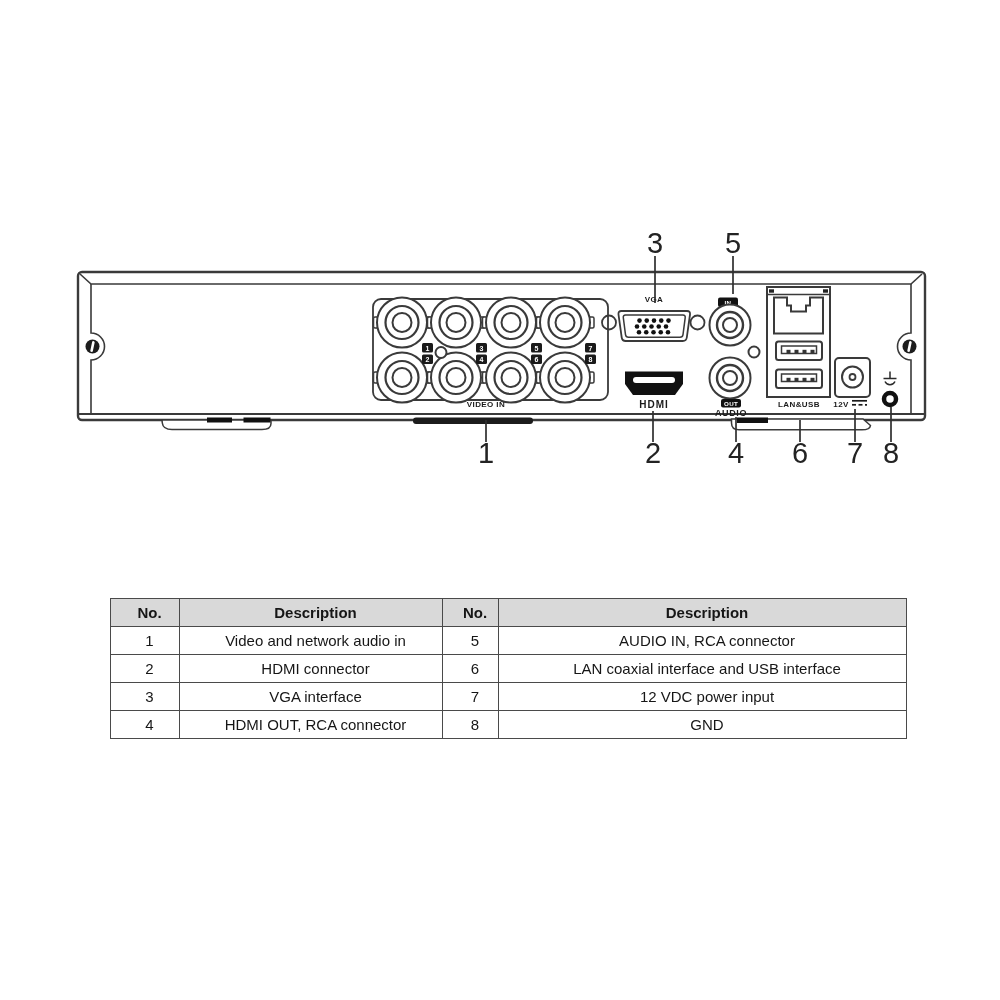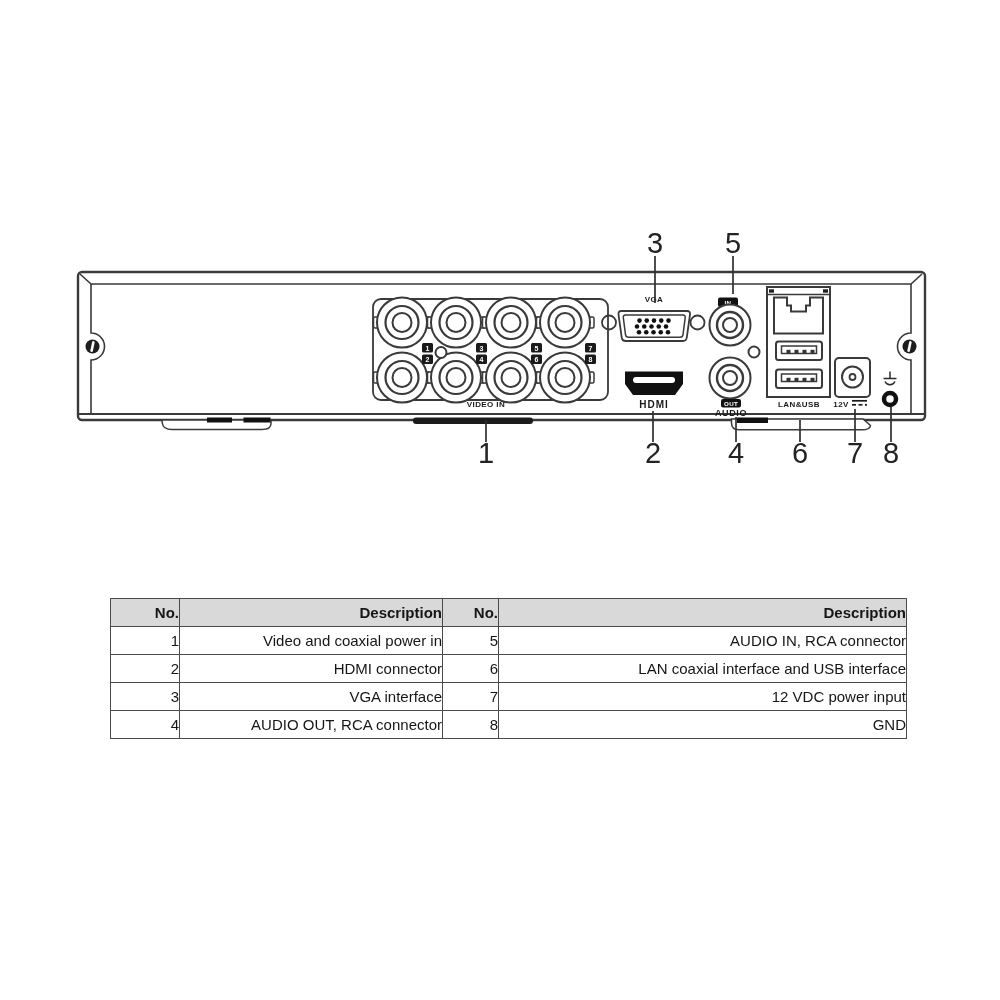--- a/index.html
+++ b/index.html
@@ -9,21 +9,21 @@
   .port-label{font-size:8px;font-weight:bold;letter-spacing:.4px;}
   .port-label-big{font-size:9px;font-weight:bold;letter-spacing:.6px;}
   .hdmi-label{font-size:10px;font-weight:800;letter-spacing:1px;}
   .badge-digit{font-size:7px;font-weight:bold;fill:#ffffff;}
   .badge-word{font-size:6.2px;font-weight:bold;fill:#ffffff;letter-spacing:.3px;}
   .callout-num{font-size:29px;fill:#232323;}
   
   #desc-table{position:absolute;left:110px;top:598px;border-collapse:collapse;
               width:796px;table-layout:fixed;font-size:15px;color:#161616;}
   #desc-table td,#desc-table th{border:1px solid #4a4a4a;height:27px;padding:0 0 0 9px;
-              text-align:right;vertical-align:middle;overflow:hidden;white-space:nowrap;}
+              text-align:center;vertical-align:middle;overflow:hidden;white-space:nowrap;}
   #desc-table th{background:#d9d9d9;font-weight:bold;}
   .col-no1{width:69px;} .col-desc1{width:263px;} .col-no2{width:56px;} .col-desc2{width:408px;}
 </style>
 </head>
 <body>
 
 <div id="canvas">
 
   <svg width="1000" height="560" viewBox="0 0 1000 560">
 
@@ -278,38 +278,38 @@
       <tr>
         <th>No.</th>
         <th>Description</th>
         <th>No.</th>
         <th>Description</th>
       </tr>
     </thead>
     <tbody>
       <tr>
         <td>1</td>
-        <td>Video and coaxial power in</td>
+        <td>Video and network audio in</td>
         <td>5</td>
         <td>AUDIO IN, RCA connector</td>
       </tr>
       <tr>
         <td>2</td>
         <td>HDMI connector</td>
         <td>6</td>
         <td>LAN coaxial interface and USB interface</td>
       </tr>
       <tr>
         <td>3</td>
         <td>VGA interface</td>
         <td>7</td>
         <td>12 VDC power input</td>
       </tr>
       <tr>
         <td>4</td>
-        <td>AUDIO OUT, RCA connector</td>
+        <td>HDMI OUT, RCA connector</td>
         <td>8</td>
         <td>GND</td>
       </tr>
     </tbody>
   </table>
 
 </div>
 
 </body></html>

